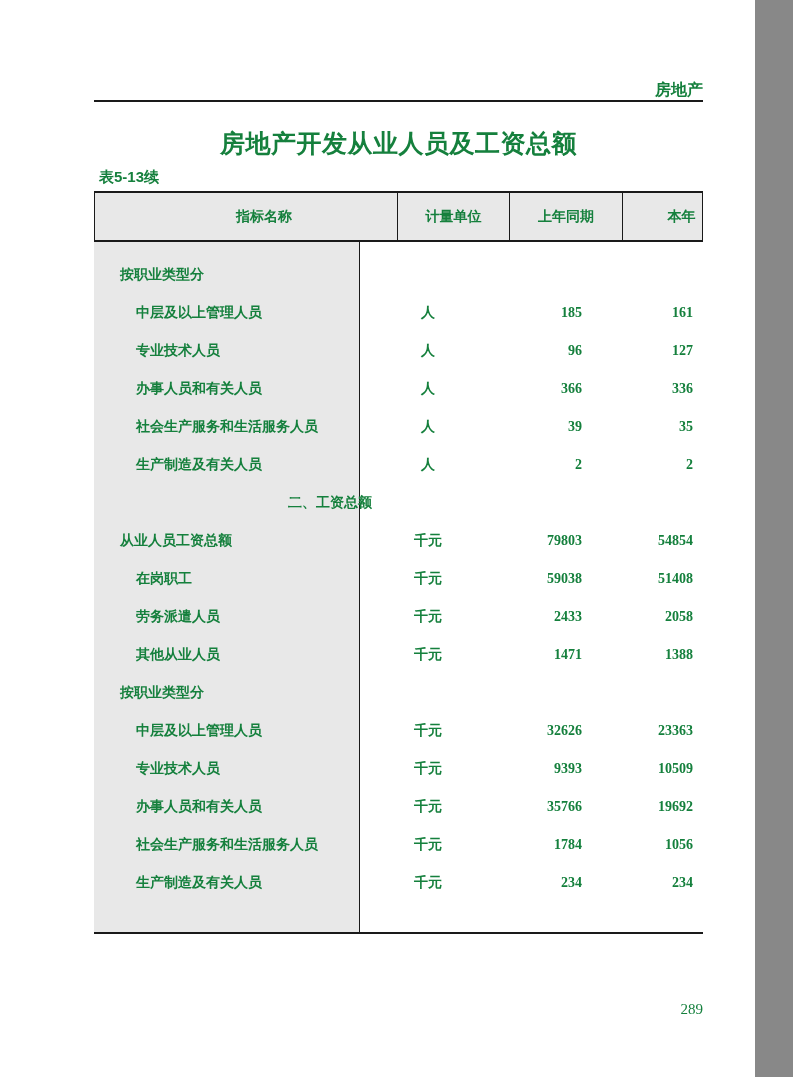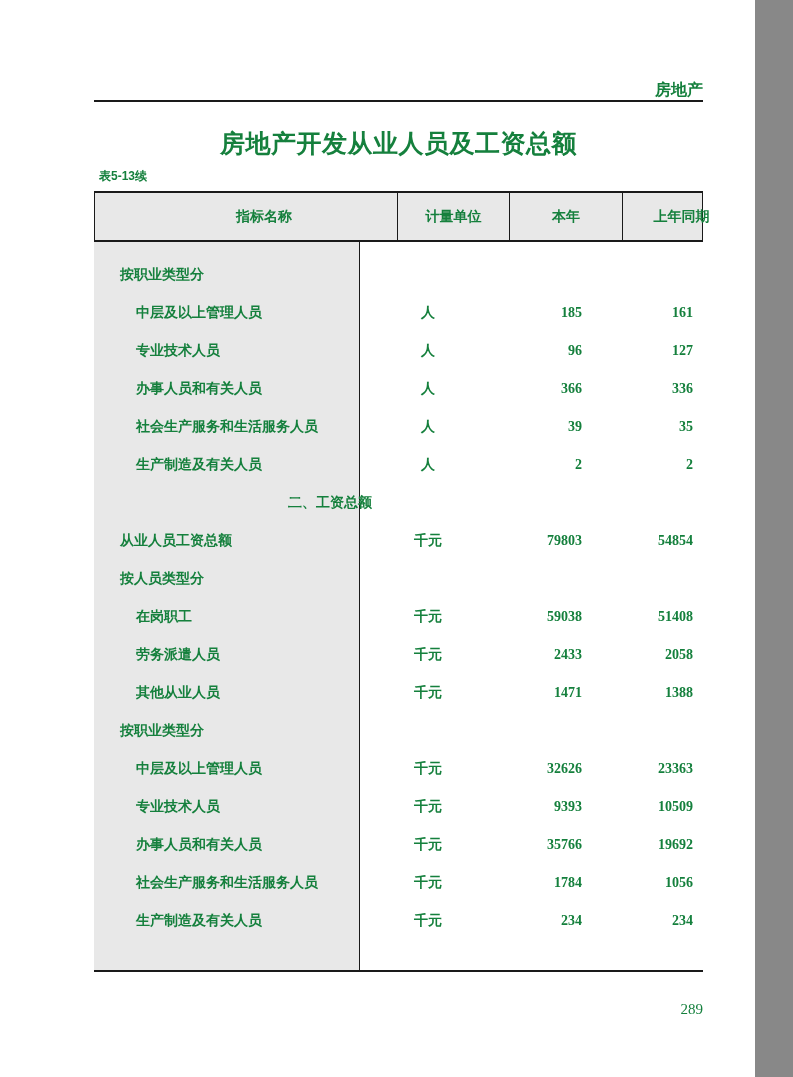--- a/index.html
+++ b/index.html
@@ -20,21 +20,21 @@
     background:#1a1a1a;
   }
   .doc-title{
     position:absolute;top:127px;left:94px;width:609px;margin:0;
     text-align:center;font-size:25px;font-weight:bold;
     font-family:"Liberation Serif","DejaVu Serif",serif;
     letter-spacing:0.5px;
   }
   .table-label{
     position:absolute;top:168px;left:99px;
-    font-size:12px;font-weight:bold;
+    font-size:15px;font-weight:bold;
   }
   .table{
     position:absolute;top:191px;left:94px;width:609px;
     box-sizing:border-box;
   }
   .thead{
     display:grid;grid-template-columns:266px 112px 113px 118px;
     height:51px;box-sizing:border-box;
     background:#e8e8e8;
     border-top:2.5px solid #1a1a1a;
@@ -96,22 +96,22 @@
   <div class="head-rule"></div>
 
   <h1 class="doc-title">房地产开发从业人员及工资总额</h1>
 
   <div class="table-label">表5-13续</div>
 
   <div class="table">
     <div class="thead" id="thead">
         <div class="hcell">指标名称</div>
         <div class="hcell">计量单位</div>
+        <div class="hcell">上年同期</div>
         <div class="hcell">本年</div>
-        <div class="hcell">上年同期</div>
       </div>
     <div class="tbody" id="tbody">
         <div class="trow">
           <div class="cell-label indent-1">按职业类型分</div>
           <div class="cell-unit"></div>
           <div class="cell-val val-current"></div>
           <div class="cell-val val-previous"></div>
         </div>
         <div class="trow">
           <div class="cell-label indent-2">中层及以上管理人员</div>
@@ -149,26 +149,20 @@
           <div class="cell-val val-current"></div>
           <div class="cell-val val-previous"></div>
         </div>
         <div class="trow">
           <div class="cell-label indent-1">从业人员工资总额</div>
           <div class="cell-unit">千元</div>
           <div class="cell-val val-current">79803</div>
           <div class="cell-val val-previous">54854</div>
         </div>
         <div class="trow">
-          <div class="cell-label indent-1">按人员类型分</div>
-          <div class="cell-unit"></div>
-          <div class="cell-val val-current"></div>
-          <div class="cell-val val-previous"></div>
-        </div>
-        <div class="trow">
           <div class="cell-label indent-2">在岗职工</div>
           <div class="cell-unit">千元</div>
           <div class="cell-val val-current">59038</div>
           <div class="cell-val val-previous">51408</div>
         </div>
         <div class="trow">
           <div class="cell-label indent-2">劳务派遣人员</div>
           <div class="cell-unit">千元</div>
           <div class="cell-val val-current">2433</div>
           <div class="cell-val val-previous">2058</div>

